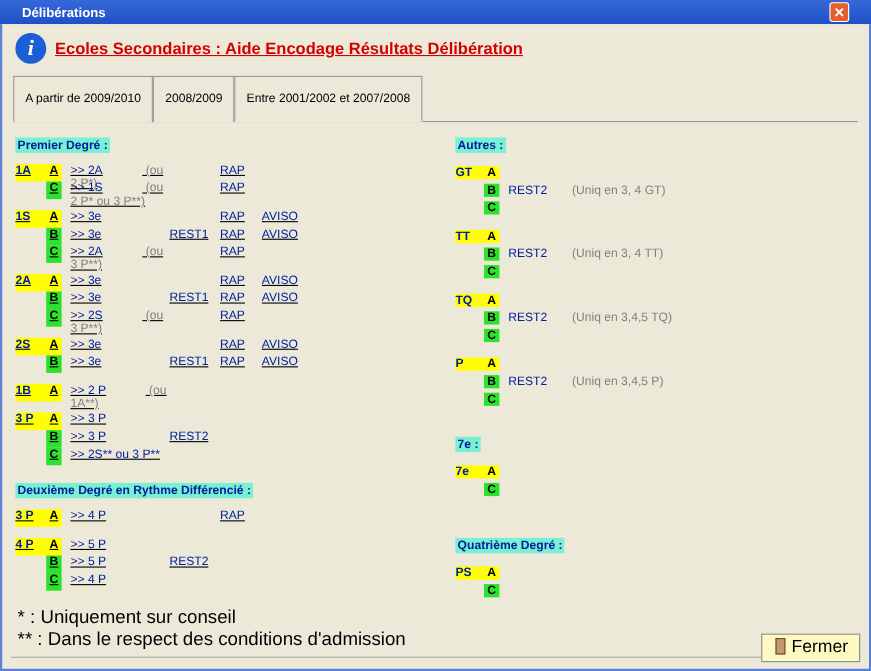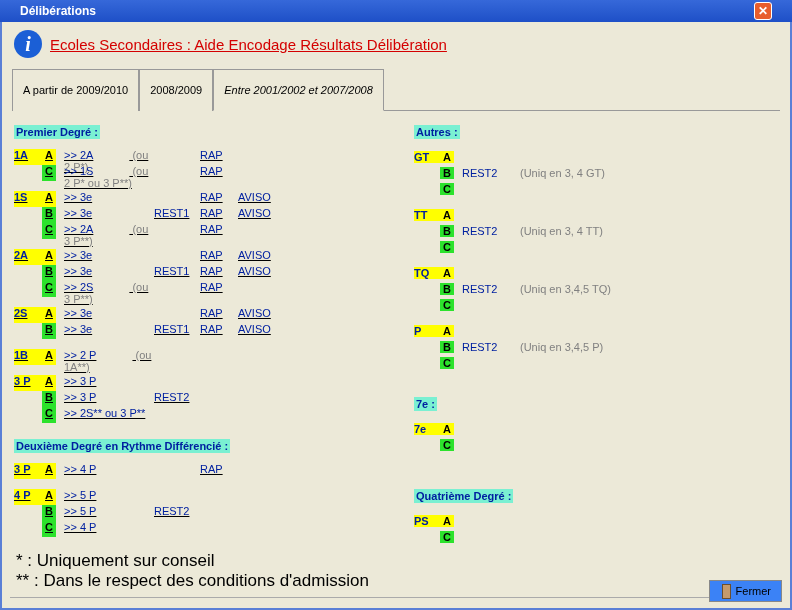--- a/index.html
+++ b/index.html
@@ -59,21 +59,21 @@
     display: flex;
     align-items: center;
     justify-content: center;
     font-family: Georgia, serif;
     font-weight: bold;
     font-size: 20px;
     font-style: italic;
   }
   .main-title {
     color: #d40000;
-    font-weight: normal;
+    font-weight: bold;
     font-size: 15px;
     text-decoration: underline;
   }
   .tabs {
     display: flex;
     border-bottom: 1px solid #999;
     margin: 0 6px;
   }
   .tab {
     padding: 14px 10px;
@@ -81,21 +81,20 @@
     border-bottom: none;
     background: #ece9d8;
     margin-right: 0px;
     cursor: pointer;
     position: relative;
     top: 1px;
   }
   .tab.active {
     background: #ece9d8;
     border-bottom: 1px solid #ece9d8;
-    font-style: italic;
   }
   .main-panel {
     display: flex;
     padding: 8px 8px 4px 8px;
   }
   .left-col { width: 400px; text-decoration: underline; }
   .right-col { width: 360px; }
   .section-head {
     background: #7af0d2;
     color: #0020a0;
@@ -174,27 +173,26 @@
     color: #000;
     font-size: 17px;
   }
   .button-bar {
     position: absolute;
     bottom: 8px;
     right: 10px;
   }
   .btn {
     display: inline-flex;
-    align-items: center;
     gap: 4px;
     border: 1px solid #888;
-    background: #3b82f6;
+    background: #fef9c3;
     padding: 3px 10px;
     cursor: pointer;
-    font-size: 11px;
+    font-size: 16px;
   }
   .btn .door-icon {
     width: 12px;
     height: 14px;
     display: inline-block;
     position: relative;
   }
   .btn .door-icon::before {
     content: "";
     position: absolute;

